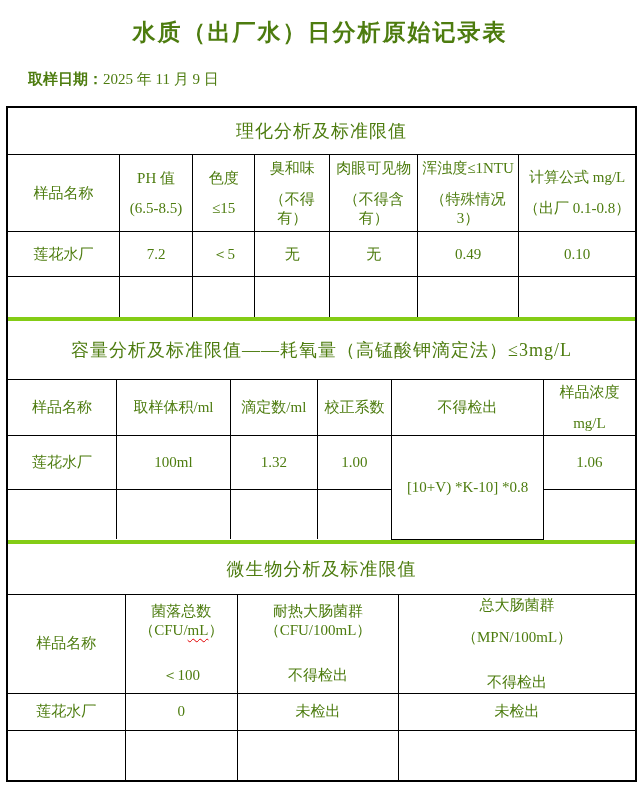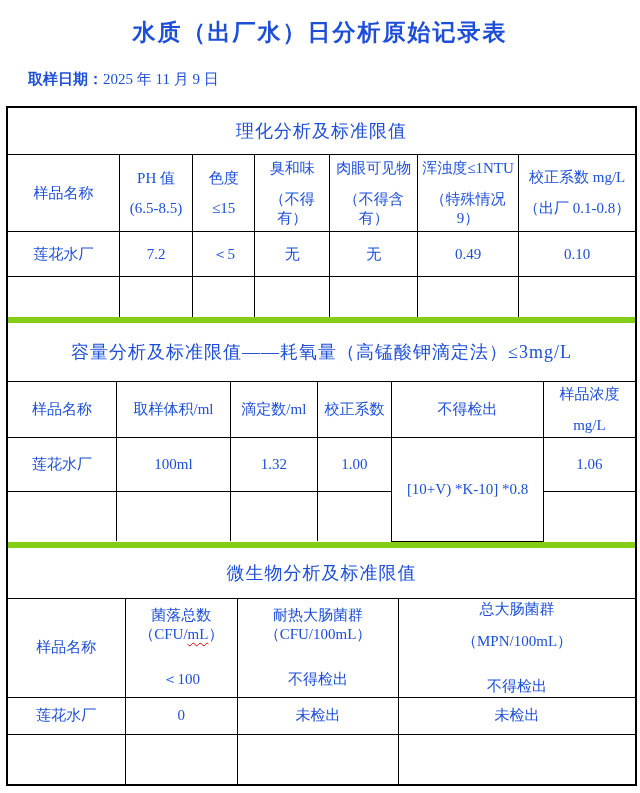--- a/index.html
+++ b/index.html
@@ -1,34 +1,34 @@
 <!DOCTYPE html>
 <html><head>
 <meta charset="utf-8">
 <style>
   html,body { margin:0; padding:0; background:#fff; }
   .sheet {
-    position:relative; width:640px; height:793px; background:#ffffff; color:#1d4ed8;
+    position:relative; width:640px; height:793px; background:#ffffff; color:#4d7c0f;
     font-family:"Liberation Serif","DejaVu Serif",serif; overflow:hidden;
   }
   .doc-title {
     position:absolute; top:17px; left:0; width:100%;
     text-align:center; font-size:23px; font-weight:bold; letter-spacing:2px;
   }
   .meta-row {
     position:absolute; top:70px; left:28px; right:28px;
     display:flex; justify-content:space-between; align-items:baseline; font-size:15px;
   }
   .meta-label { font-weight:bold; }
   .u-val { text-decoration:underline; text-underline-offset:4px; white-space:pre; }
   .tables-box {
     position:absolute; left:6px; top:106px; width:631px; box-sizing:border-box;
     border:2px solid #000; background:#fff;
   }
-  .section + .section { border-top:6px solid #84cc16; }
+  .section + .section { border-top:4px solid #84cc16; }
   .section-title {
     display:flex; align-items:center; justify-content:center;
     font-size:18px; border-bottom:1px solid #000; letter-spacing:1px;
   }
   .st1 { height:46px; } .st2 { height:58px; } .st3 { height:50px; }
   table { width:100%; border-collapse:collapse; table-layout:fixed; font-size:15px; }
   td { border:1px solid #000; text-align:center; vertical-align:middle; padding:0 2px; overflow:hidden; }
   tr td:first-child { border-left:none; }
   tr td:last-child  { border-right:none; }
   table tr:first-child td { border-top:none; }
@@ -87,24 +87,24 @@
           <td>
                 <div>臭和味</div>
                 <div class="l2">（不得有）</div>
               </td>
           <td>
                 <div>肉眼可见物</div>
                 <div class="l2">（不得含有）</div>
               </td>
           <td>
                 <div>浑浊度≤1NTU</div>
-                <div class="l2">（特殊情况 9）</div>
-              </td>
-          <td>
-                <div>校正系数 mg/L</div>
+                <div class="l2">（特殊情况 3）</div>
+              </td>
+          <td>
+                <div>计算公式 mg/L</div>
                 <div class="l2">（出厂 0.1-0.8）</div>
               </td>
         </tr>
         <tr class="t1-r1">
           <td>莲花水厂</td>
           <td>7.2</td>
           <td>＜5</td>
           <td>无</td>
           <td>无</td>
           <td>0.49</td>

